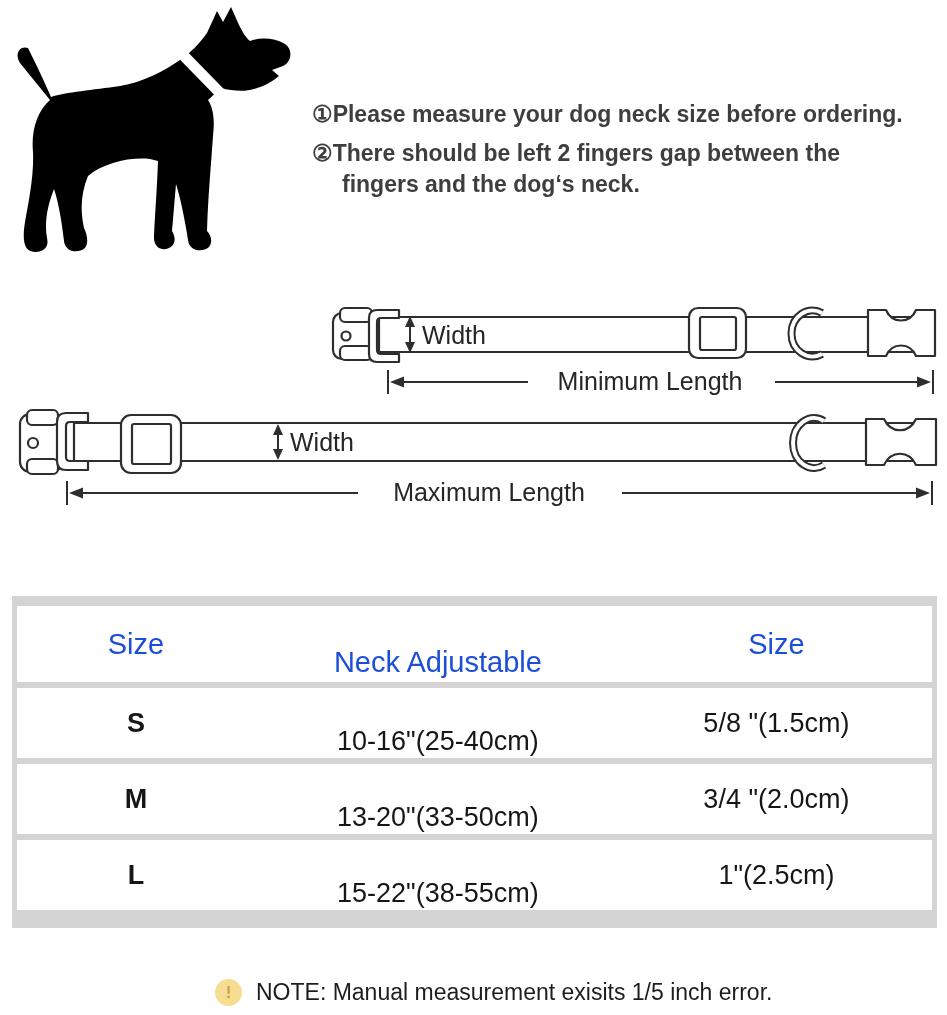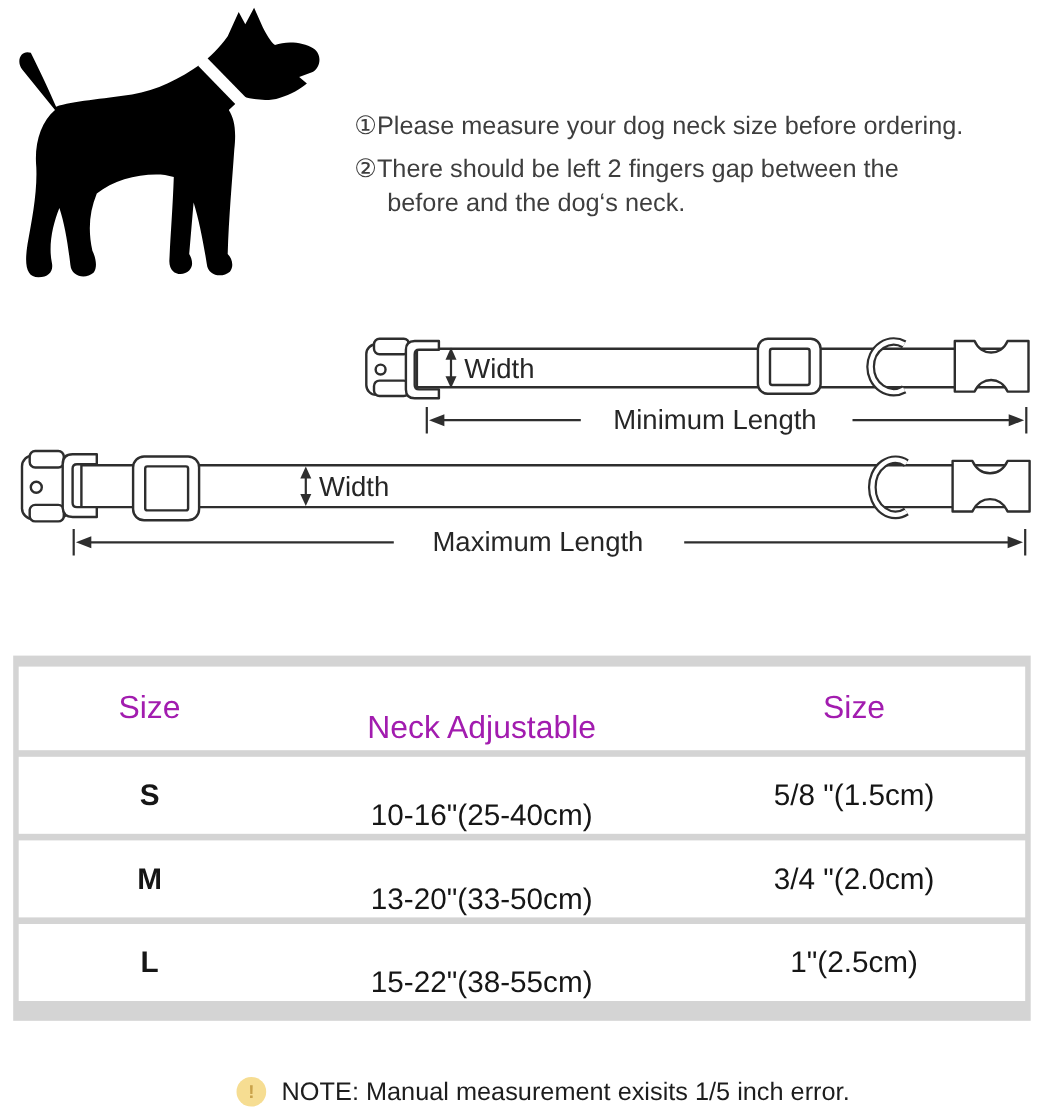--- a/index.html
+++ b/index.html
@@ -3,40 +3,40 @@
 <meta charset="utf-8">
 <style>
   html,body{margin:0;padding:0;background:#ffffff;}
   .canvas{
     position:relative;width:947px;height:1015px;background:#fff;
     font-family:"Liberation Sans",sans-serif;color:#1f1f1f;overflow:hidden;
   }
   
   .dog-svg{position:absolute;left:8px;top:0;}
   
-  .instructions{position:absolute;left:322px;top:99px;width:624px;
-    font-size:23px;line-height:31px;color:#3e3e3e;}
+  .instructions{position:absolute;left:312px;top:99px;width:624px;
+    font-size:23px;line-height:31px;color:#3e3e3e;font-weight:bold;}
   .instr-item1{margin-bottom:8px;}
   .instr-cont{padding-left:30px;}
   
   .collar-svg1{position:absolute;left:0;top:290px;}
   .collar-svg2{position:absolute;left:0;top:400px;}
   .outline rect,.outline path,.outline circle{
     fill:#ffffff;stroke:#2e2e2e;stroke-width:2.2;stroke-linejoin:round;}
   .dimline line,.warrow line{stroke:#2e2e2e;stroke-width:2;}
   .dimline polygon,.warrow polygon{fill:#2e2e2e;stroke:none;}
   .ring-outer{fill:none;stroke:#2e2e2e;stroke-width:8;}
   .ring-inner{fill:none;stroke:#ffffff;stroke-width:4;}
   svg text{font-family:"Liberation Sans",sans-serif;fill:#262626;font-size:25px;}
   
   .size-table{position:absolute;left:12px;top:596px;width:925px;
     background:#d4d4d4;padding:10px 5px 18px;box-sizing:border-box;
     display:flex;flex-direction:column;gap:6px;}
   .trow{background:#ffffff;display:flex;align-items:center;}
-  .trow.header{height:76px;font-size:29px;color:#a21caf;}
+  .trow.header{height:76px;font-size:29px;color:#1d4ed8;}
   .trow.body{height:70px;font-size:27px;color:#161616;}
   .tc{text-align:center;}
   .c1{width:26%;}.c2{width:40%;margin-top:36px;}.c3{width:34%;}
   .size-letter{font-weight:bold;}
   
   .note{position:absolute;left:215px;top:979px;display:flex;align-items:center;
     gap:14px;font-size:23px;color:#1d1d1d;}
   .warn-icon{width:27px;height:27px;border-radius:50%;background:#f6dd92;
     color:#c9a24a;font-weight:bold;font-size:17px;line-height:27px;
     display:flex;align-items:center;justify-content:center;flex:0 0 27px;}
@@ -86,21 +86,21 @@
       C 191,44 183,52 175,58
       C 155,72 135,82 112,86
       C 85,90 58,92 43,97
       C 37,83 28,64 20,48 Z"></path>
     <line x1="176" y1="56" x2="216" y2="97" stroke="#ffffff" stroke-width="11"></line>
   </svg>
 
   <div class="instructions">
     <div class="instr-item1"><span>①</span><span>Please measure your dog neck size before ordering.</span></div>
     <div><span>②</span><span>There should be left 2 fingers gap between the</span></div>
-    <div class="instr-cont">before and the dog‘s neck.</div>
+    <div class="instr-cont">fingers and the dog‘s neck.</div>
   </div>
 
   <svg class="collar-svg1" width="947" height="118" viewBox="0 0 947 118">
     <g class="outline">
       <rect x="379" y="27" width="551" height="35"></rect>
       <rect x="333" y="23" width="43" height="46" rx="9"></rect>
       <rect x="340" y="18" width="32" height="14" rx="5"></rect>
       <rect x="340" y="56" width="32" height="14" rx="5"></rect>
       <circle cx="346" cy="46" r="4.5"></circle>
       <path d="M 399,20 L 377,20 Q 369,20 369,28 L 369,64 Q 369,72 377,72 L 399,72 L 399,64 L 381,64 Q 377,64 377,60 L 377,32 Q 377,28 381,28 L 399,28 Z"></path>

